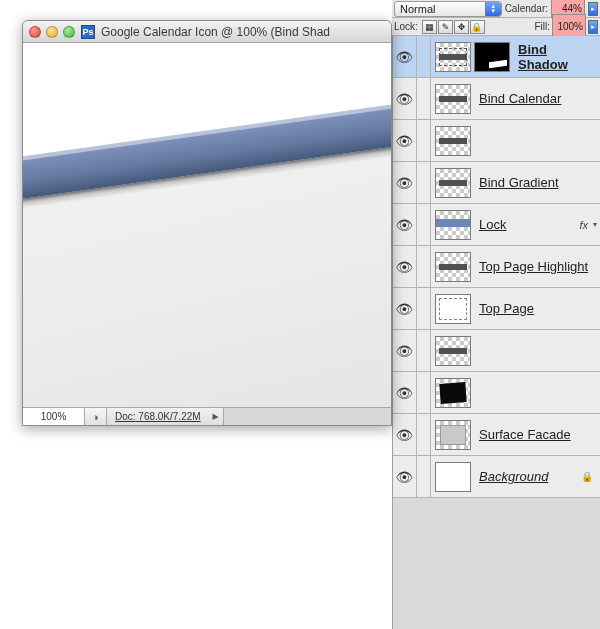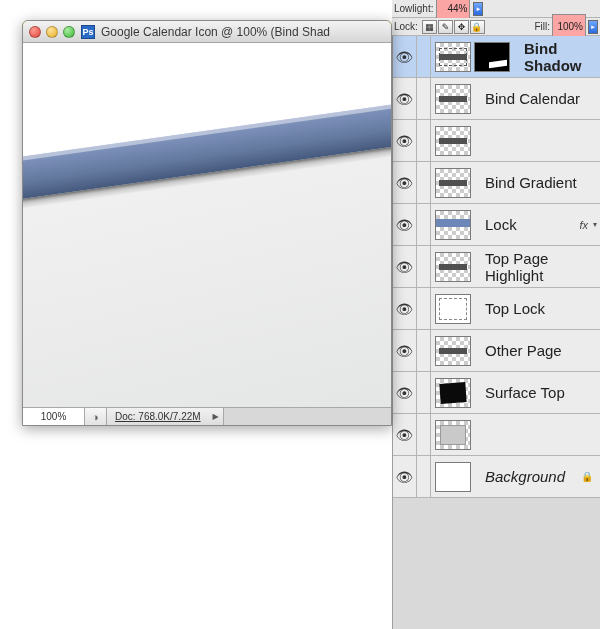--- a/index.html
+++ b/index.html
@@ -143,21 +143,21 @@
   }
   .thumb.black-sq::after {
     content:""; position:absolute; inset:4px; background:#0a0a0a; transform: rotate(-4deg);
   }
   .thumb.gray-sq::after {
     content:""; position:absolute; inset:4px; background:#c9c9c9; border:1px solid #999;
   }
   .thumb .link-sel {
     position:absolute; inset:5px 3px; border:1px dashed #555;
   }
-  .lname { flex:1; padding-left:14px; font-size:15px; }
+  .lname { flex:1; padding-left:8px; font-size:13px;text-decoration:underline; }
   .lname.bold { font-weight:bold; }
   .lname.italic { font-style:italic; }
   .fx { font-size:11px; font-style:italic; color:#444; padding-right:2px; }
   .fx-chevron {
     width:10px; font-size:8px; color:#555; text-align:center;
   }
   .lock-ico { font-size:10px; color:#555; padding-right:6px; }
 
   .layers-empty { flex:1; background:#d9d9d9; }
 
@@ -281,21 +281,25 @@
   .bind-sh {
     position:absolute; left:100px; top:80px;
     width:418px; height:10px;
     background: linear-gradient(rgba(0,0,0,.28), rgba(0,0,0,0));
   }
 </style>
 </head>
 <body>
 
 <div class="opt-bar">
-  <span class="lab">Lowlight:</span>
+  <div class="blend-select">
+    <span>Normal</span>
+    <span class="arrows">▲<br>▼</span>
+  </div>
+  <span class="lab">Calendar:</span>
   <div class="pct-box">
     <span>44%</span>
   </div>
   <div class="mini-arrow">▸</div>
 </div>
 
 <div class="lock-bar">
   <span class="lab">Lock:</span>
   <div class="lock-icons">
     <div class="lock-btn">▦</div>
@@ -395,55 +399,54 @@
   </div>
 
   <div class="layer">
     <div class="vis-col">
         <span class="eye">👁</span>
       </div>
     <div class="spc-col"></div>
     <div class="thumbs">
         <div class="thumb dotted checker"></div>
       </div>
-    <div class="lname">Top Lock</div>
-  </div>
-
-  <div class="layer">
-    <div class="vis-col">
-        <span class="eye">👁</span>
-      </div>
-    <div class="spc-col"></div>
-    <div class="thumbs">
-        <div class="thumb checker">
-          <div class="bar"></div>
-        </div>
-      </div>
-    <div class="lname">Other Page</div>
+    <div class="lname">Top Page</div>
+  </div>
+
+  <div class="layer">
+    <div class="vis-col">
+        <span class="eye">👁</span>
+      </div>
+    <div class="spc-col"></div>
+    <div class="thumbs">
+        <div class="thumb checker">
+          <div class="bar"></div>
+        </div>
+      </div>
   </div>
 
   <div class="layer">
     <div class="vis-col">
         <span class="eye">👁</span>
       </div>
     <div class="spc-col"></div>
     <div class="thumbs">
         <div class="thumb checker black-sq"></div>
       </div>
-    <div class="lname">Surface Top</div>
   </div>
 
   <div class="layer">
     <div class="vis-col">
         <span class="eye">👁</span>
       </div>
     <div class="spc-col"></div>
     <div class="thumbs">
         <div class="thumb checker gray-sq"></div>
       </div>
+    <div class="lname">Surface Facade</div>
   </div>
 
   <div class="layer">
     <div class="vis-col">
         <span class="eye">👁</span>
       </div>
     <div class="spc-col"></div>
     <div class="thumbs">
         <div class="thumb"></div>
       </div>

